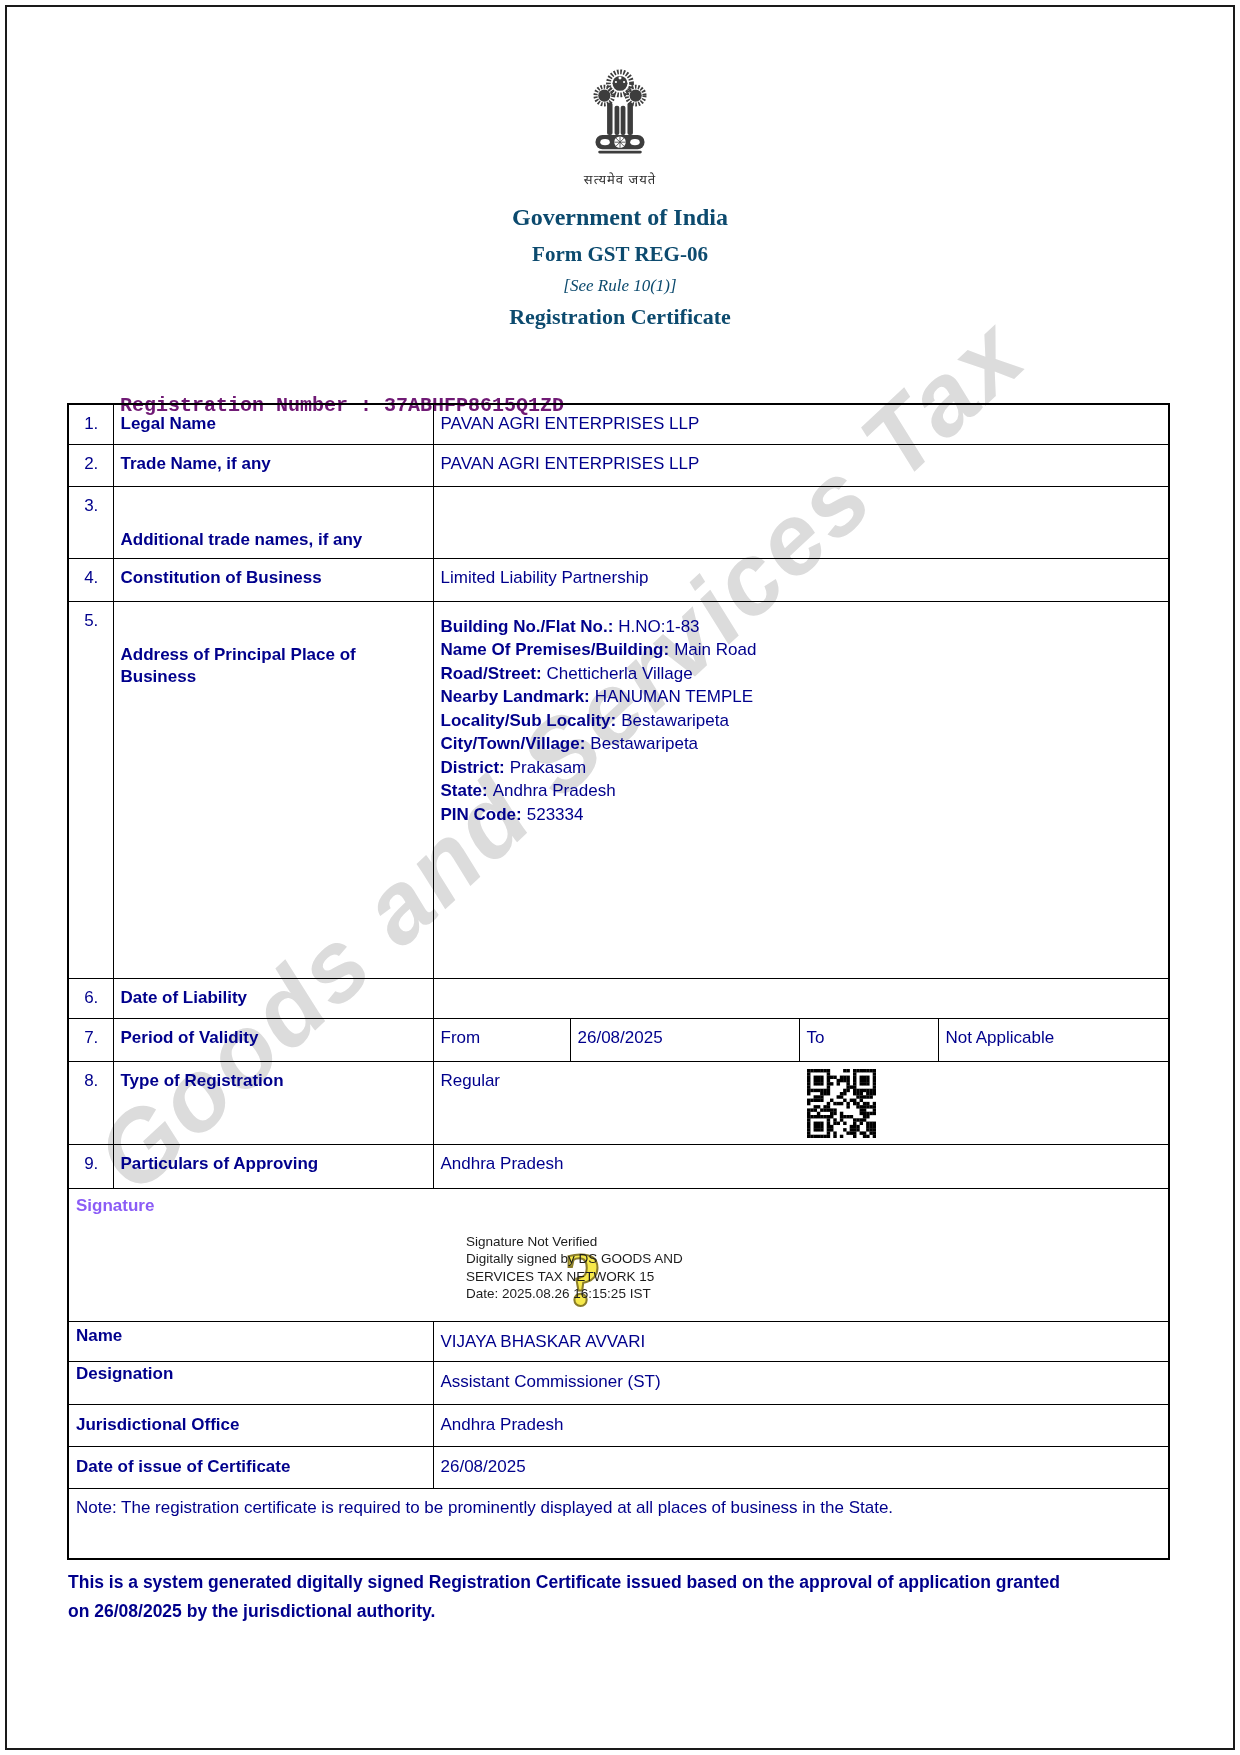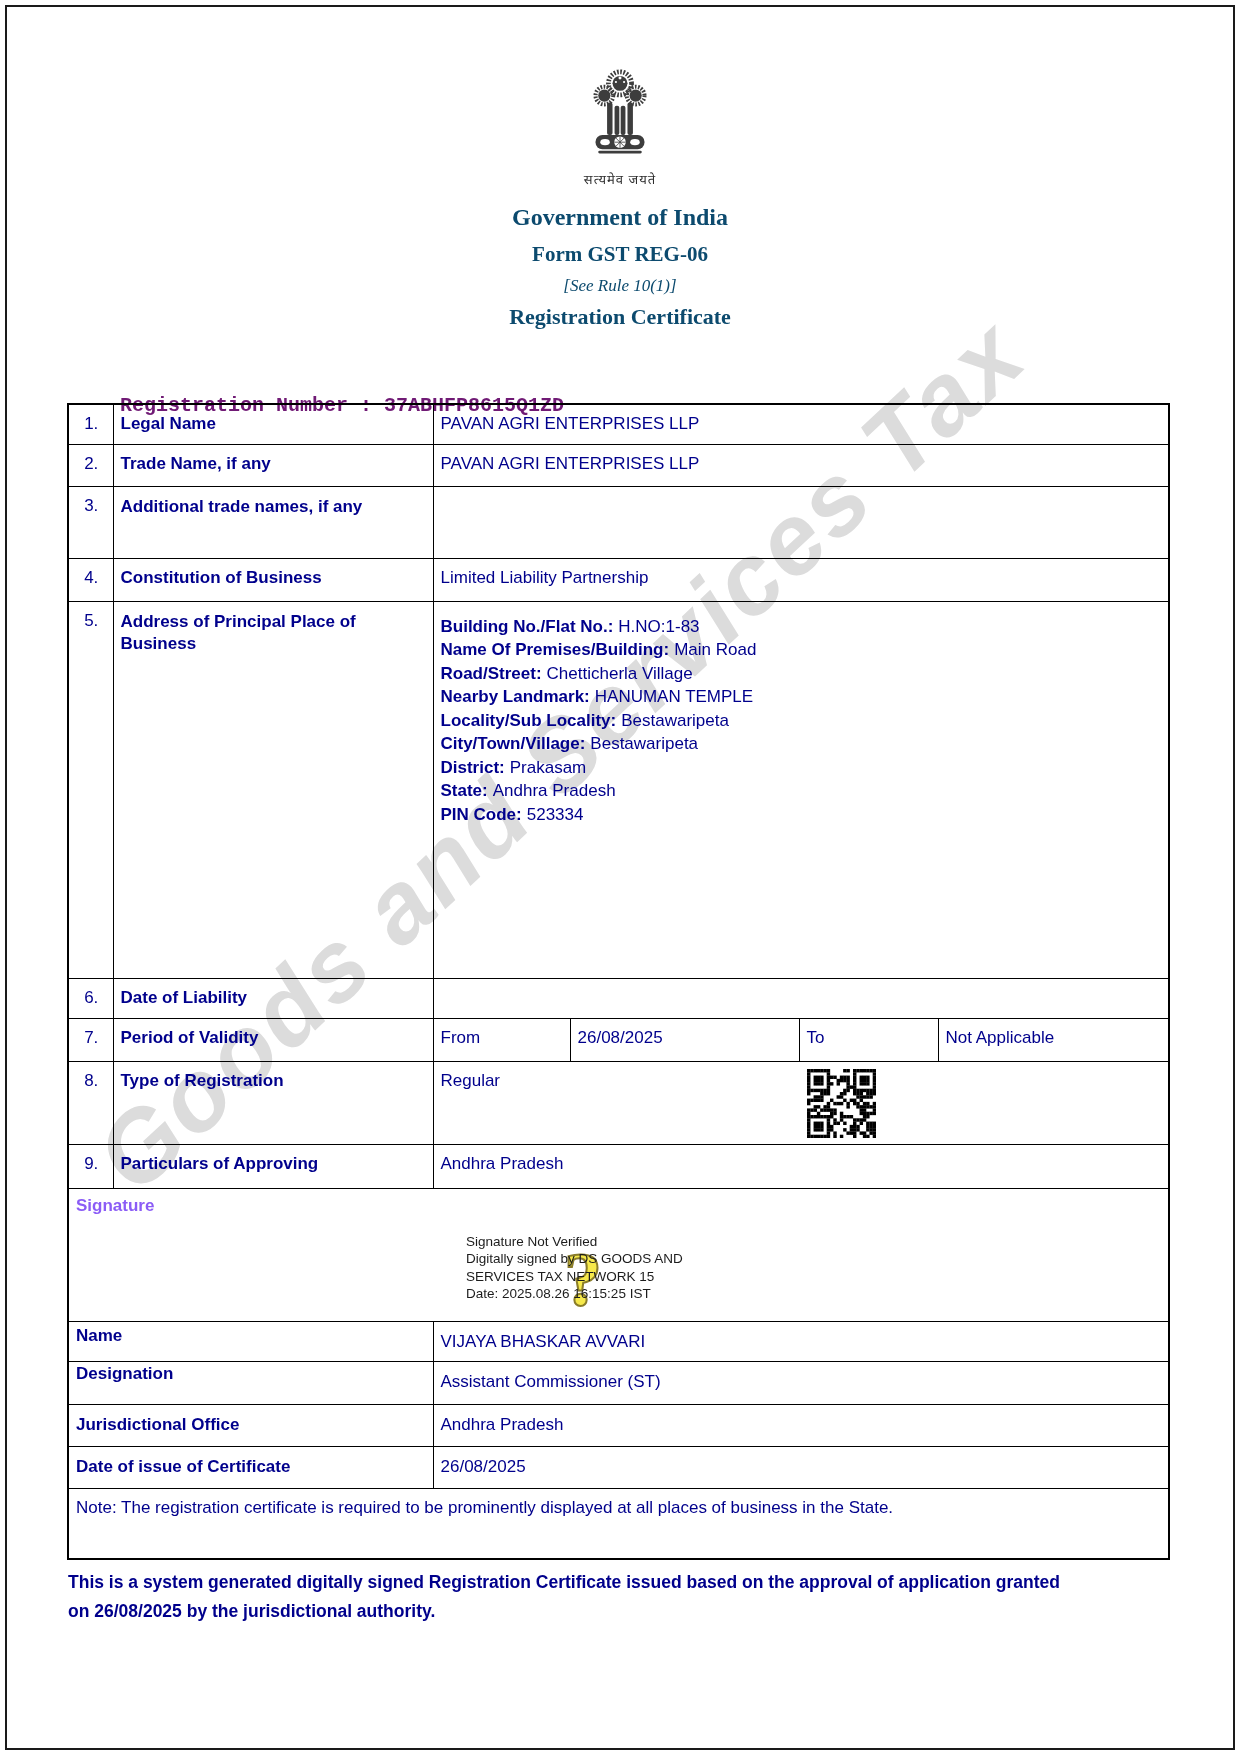--- a/index.html
+++ b/index.html
@@ -36,21 +36,21 @@
     border-collapse:collapse; table-layout:fixed;
     border:2px solid #000;
   }
   table.cert td {
     border:1px solid #000; padding:9px 6px 2px 7px;
     color:#00008c; font-size:17px; vertical-align:top;
     overflow:hidden;
   }
   td.num  { text-align:center; padding-left:2px; padding-right:2px; }
   .lbl    { font-weight:bold; }
-  .lbl-block { font-weight:bold; display:block; max-width:258px; line-height:22px; }
+  .lbl-block { font-weight:bold; display:block; max-width:258px; line-height:22px;margin-top:33px; }
   .addr-line { line-height:23.5px; }
   .addr-line .lbl { margin-right:5px; }
   tr.h40  { height:40px; }  tr.h42  { height:42px; }
   tr.h43  { height:43px; }  tr.h44  { height:44px; }
   tr.h71  { height:71px; }  tr.h72  { height:72px; }
   tr.h83  { height:83px; }  tr.h133 { height:133px; }
   tr.h377 { height:377px; }
   td.regular-cell { padding-top:22px; position:relative; }
   .qr { position:absolute; left:373px; top:7px; width:69px; height:69px; }
   

